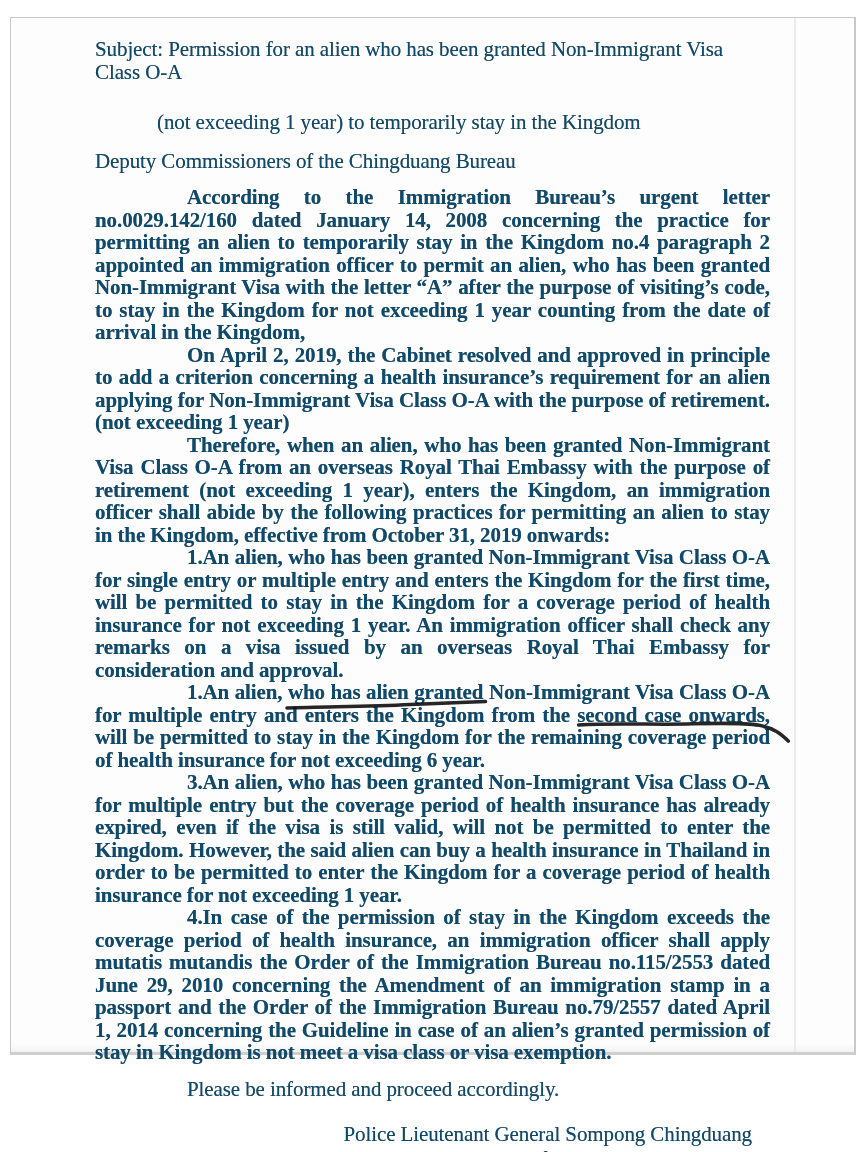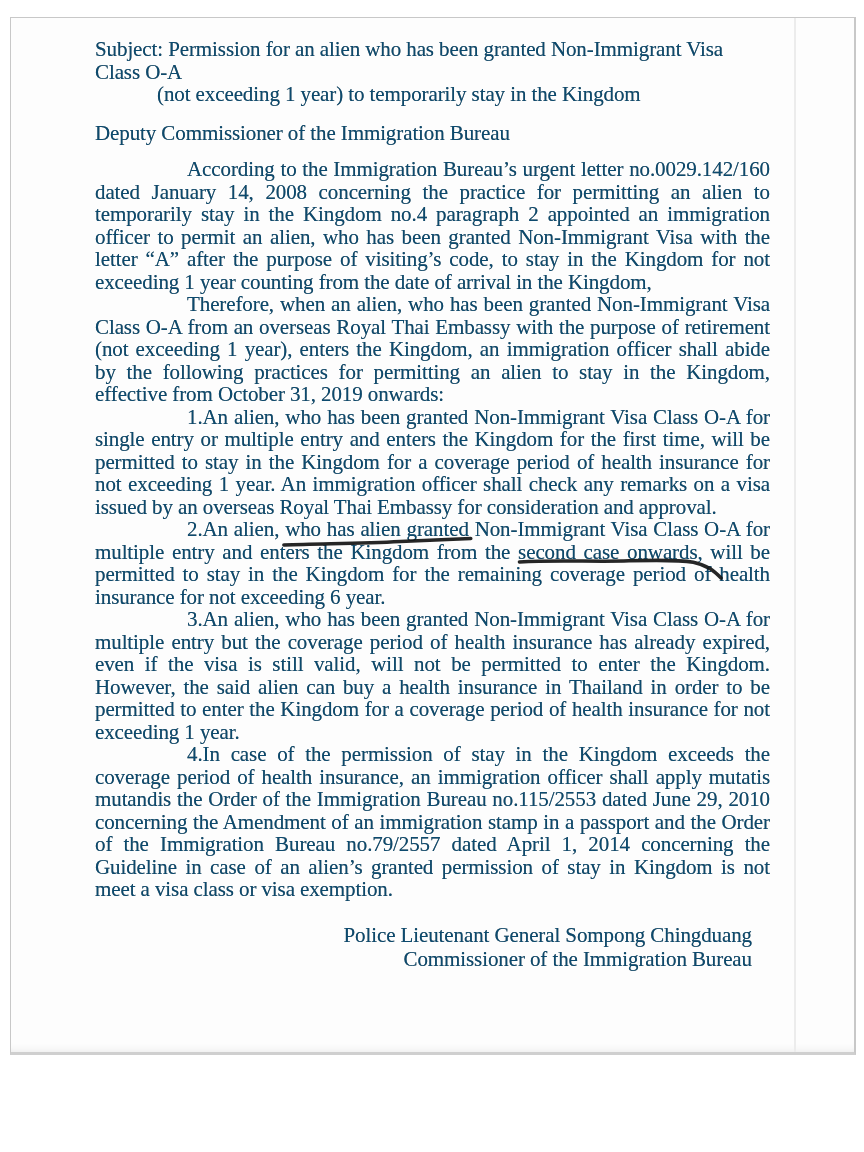--- a/index.html
+++ b/index.html
@@ -30,26 +30,27 @@
   .content {
     position: relative;
     padding: 20px 84px 0 84px;
     font-size: 21px;
     line-height: 22.5px;
     letter-spacing: -0.1px;
     color: #0c4a6e;
     text-shadow: 0 0 0.6px rgba(35,35,35,0.55);
   }
   .subject-block { margin-bottom: 16px; }
-  .subject-line-2 { padding-left: 62px; }
+  .subject-line-2 { padding-left: 62px; margin-top: 28px; }
   .recipients-block { margin-bottom: 14px; }
   p.para {
     margin: 0;
     text-align: justify;
     text-indent: 92px;
+    font-weight: bold;
   }
   .closing {
     margin-top: 14px;
     text-indent: 92px;
   }
   .signature-block {
     margin-top: 22px;
     margin-left: auto;
     margin-right: 18px;
     width: fit-content;
@@ -94,36 +95,38 @@
   <div class="fold-line"></div>
 
   <div class="content">
 
     <div class="subject-block">
       <div>Subject: Permission for an alien who has been granted Non-Immigrant Visa Class O-A</div>
       <div class="subject-line-2">(not exceeding 1 year) to temporarily stay in the Kingdom</div>
     </div>
 
     <div class="recipients-block">
-      <div>Deputy Commissioner of the Immigration Bureau</div>
+      <div>Deputy Commissioners of the Chingduang Bureau</div>
     </div>
 
     <p class="para">According to the Immigration Bureau’s urgent letter no.0029.142/160 dated January 14, 2008 concerning the practice for permitting an alien to temporarily stay in the Kingdom no.4 paragraph 2 appointed an immigration officer to permit an alien, who has been granted Non-Immigrant Visa with the letter “A” after the purpose of visiting’s code, to stay in the Kingdom for not exceeding 1 year counting from the date of arrival in the Kingdom,</p>
+    <p class="para">On April 2, 2019, the Cabinet resolved and approved in principle to add a criterion concerning a health insurance’s requirement for an alien applying for Non-Immigrant Visa Class O-A with the purpose of retirement. (not exceeding 1 year)</p>
     <p class="para">Therefore, when an alien, who has been granted Non-Immigrant Visa Class O-A from an overseas Royal Thai Embassy with the purpose of retirement (not exceeding 1 year), enters the Kingdom, an immigration officer shall abide by the following practices for permitting an alien to stay in the Kingdom, effective from October 31, 2019 onwards:</p>
     <p class="para">1.An alien, who has been granted Non-Immigrant Visa Class O-A for single entry or multiple entry and enters the Kingdom for the first time, will be permitted to stay in the Kingdom for a coverage period of health insurance for not exceeding 1 year. An immigration officer shall check any remarks on a visa issued by an overseas Royal Thai Embassy for consideration and approval.</p>
 
-    <p class="para"><span>2.An alien, </span><span class="pen pen-u1"><span>who has alien granted</span><svg viewBox="0 0 100 12" preserveAspectRatio="none" aria-hidden="true">
+    <p class="para"><span>1.An alien, </span><span class="pen pen-u1"><span>who has alien granted</span><svg viewBox="0 0 100 12" preserveAspectRatio="none" aria-hidden="true">
             <path d="M1 10 C 20 8.5, 40 8.8, 62 6.5 C 78 5, 92 4.2, 99 3.5"></path>
           </svg></span><span> Non-Immigrant Visa Class O-A for multiple entry and enters the Kingdom from the </span><span class="pen pen-u2"><span>second case onwards,</span><svg viewBox="0 0 120 26" preserveAspectRatio="none" aria-hidden="true">
             <path d="M2 6 C 25 3.5, 45 6.2, 65 4.8 C 82 4, 95 4.2, 102 6.2 C 110 9, 114 15, 118 22"></path>
           </svg></span><span> will be permitted to stay in the Kingdom for the remaining coverage period of health insurance for not exceeding 6 year.</span></p>
 
     <p class="para">3.An alien, who has been granted Non-Immigrant Visa Class O-A for multiple entry but the coverage period of health insurance has already expired, even if the visa is still valid, will not be permitted to enter the Kingdom. However, the said alien can buy a health insurance in Thailand in order to be permitted to enter the Kingdom for a coverage period of health insurance for not exceeding 1 year.</p>
     <p class="para">4.In case of the permission of stay in the Kingdom exceeds the coverage period of health insurance, an immigration officer shall apply mutatis mutandis the Order of the Immigration Bureau no.115/2553 dated June 29, 2010 concerning the Amendment of an immigration stamp in a passport and the Order of the Immigration Bureau no.79/2557 dated April 1, 2014 concerning the Guideline in case of an alien’s granted permission of stay in Kingdom is not meet a visa class or visa exemption.</p>
 
+    <div class="closing">Please be informed and proceed accordingly.</div>
 
     <div class="signature-block">
       <div>Police Lieutenant General Sompong Chingduang</div>
       <div>Commissioner of the Immigration Bureau</div>
     </div>
 
   </div>
 </div>
 
 </body></html>

